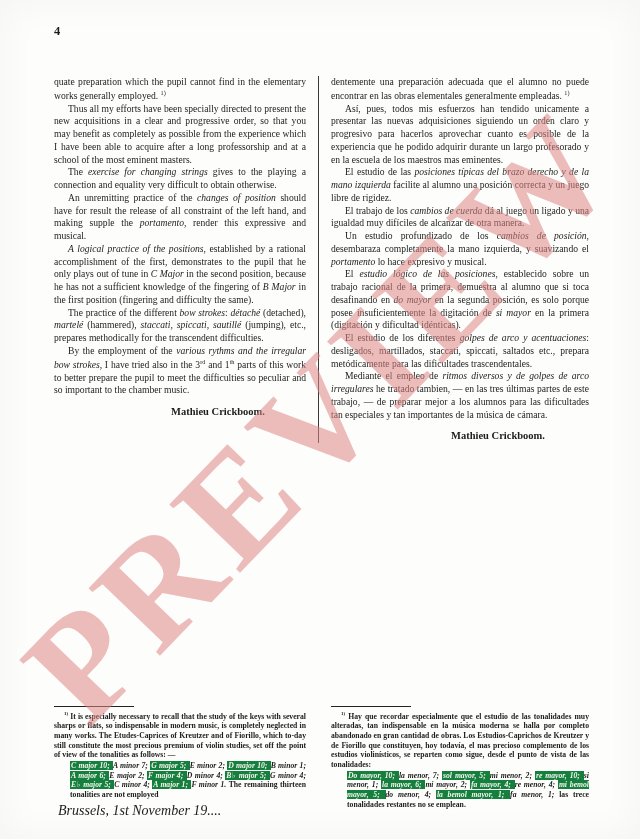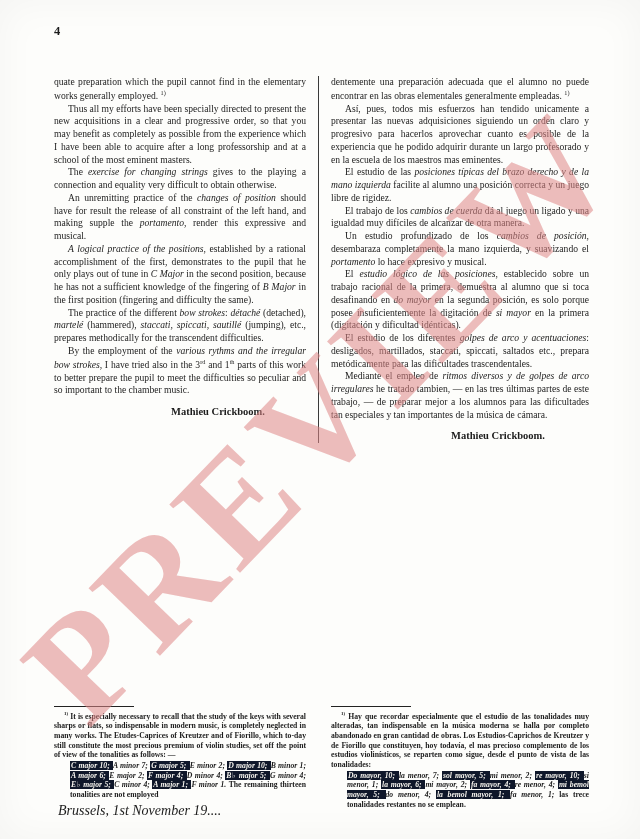--- a/index.html
+++ b/index.html
@@ -11,21 +11,21 @@
   }
   .page-number { position:absolute; top:24px; left:54px; font-weight:bold; font-size:12.5px; }
   .columns { position:absolute; top:76px; left:54px; display:flex; width:536px; }
   .col { width:252px; font-size:9.6px; line-height:1.33; text-align:justify; }
   .col.right { width:258px; }
   .divider { width:1px; background:#3a3a3a; margin:0 12px; }
   .para { margin:0; text-indent:14px; }
   .paras .para:first-child { text-indent:0; }
   .it { font-style:italic; }
   .sup { font-size:0.65em; vertical-align:super; }
-  .hl { background:#0f172a; color:#f6f4ee; padding:0 1px; }
+  .hl { background:#15803d; color:#f6f4ee; padding:0 1px; }
   .signature { font-weight:bold; font-size:10.5px; margin-top:8px; text-align:center; transform:translateX(38px); }
   .footnotes { position:absolute; top:706px; left:54px; width:536px; display:flex; }
   .fncol { width:252px; font-size:7.7px; line-height:1.26; font-weight:bold; text-align:justify; }
   .fncol + .fncol { margin-left:25px; width:258px; }
   .fnrule { width:80px; border-top:1px solid #222; margin-bottom:4px; }
   .fncol .para { text-indent:10px; }
   .fncol .paras .para:first-child { text-indent:10px; }
   .para.keys { text-indent:0; margin-left:16px; margin-top:1px; font-weight:bold; }
   .footer { position:absolute; left:58px; bottom:20px; font-style:italic; font-size:14px; }
   .watermark {

